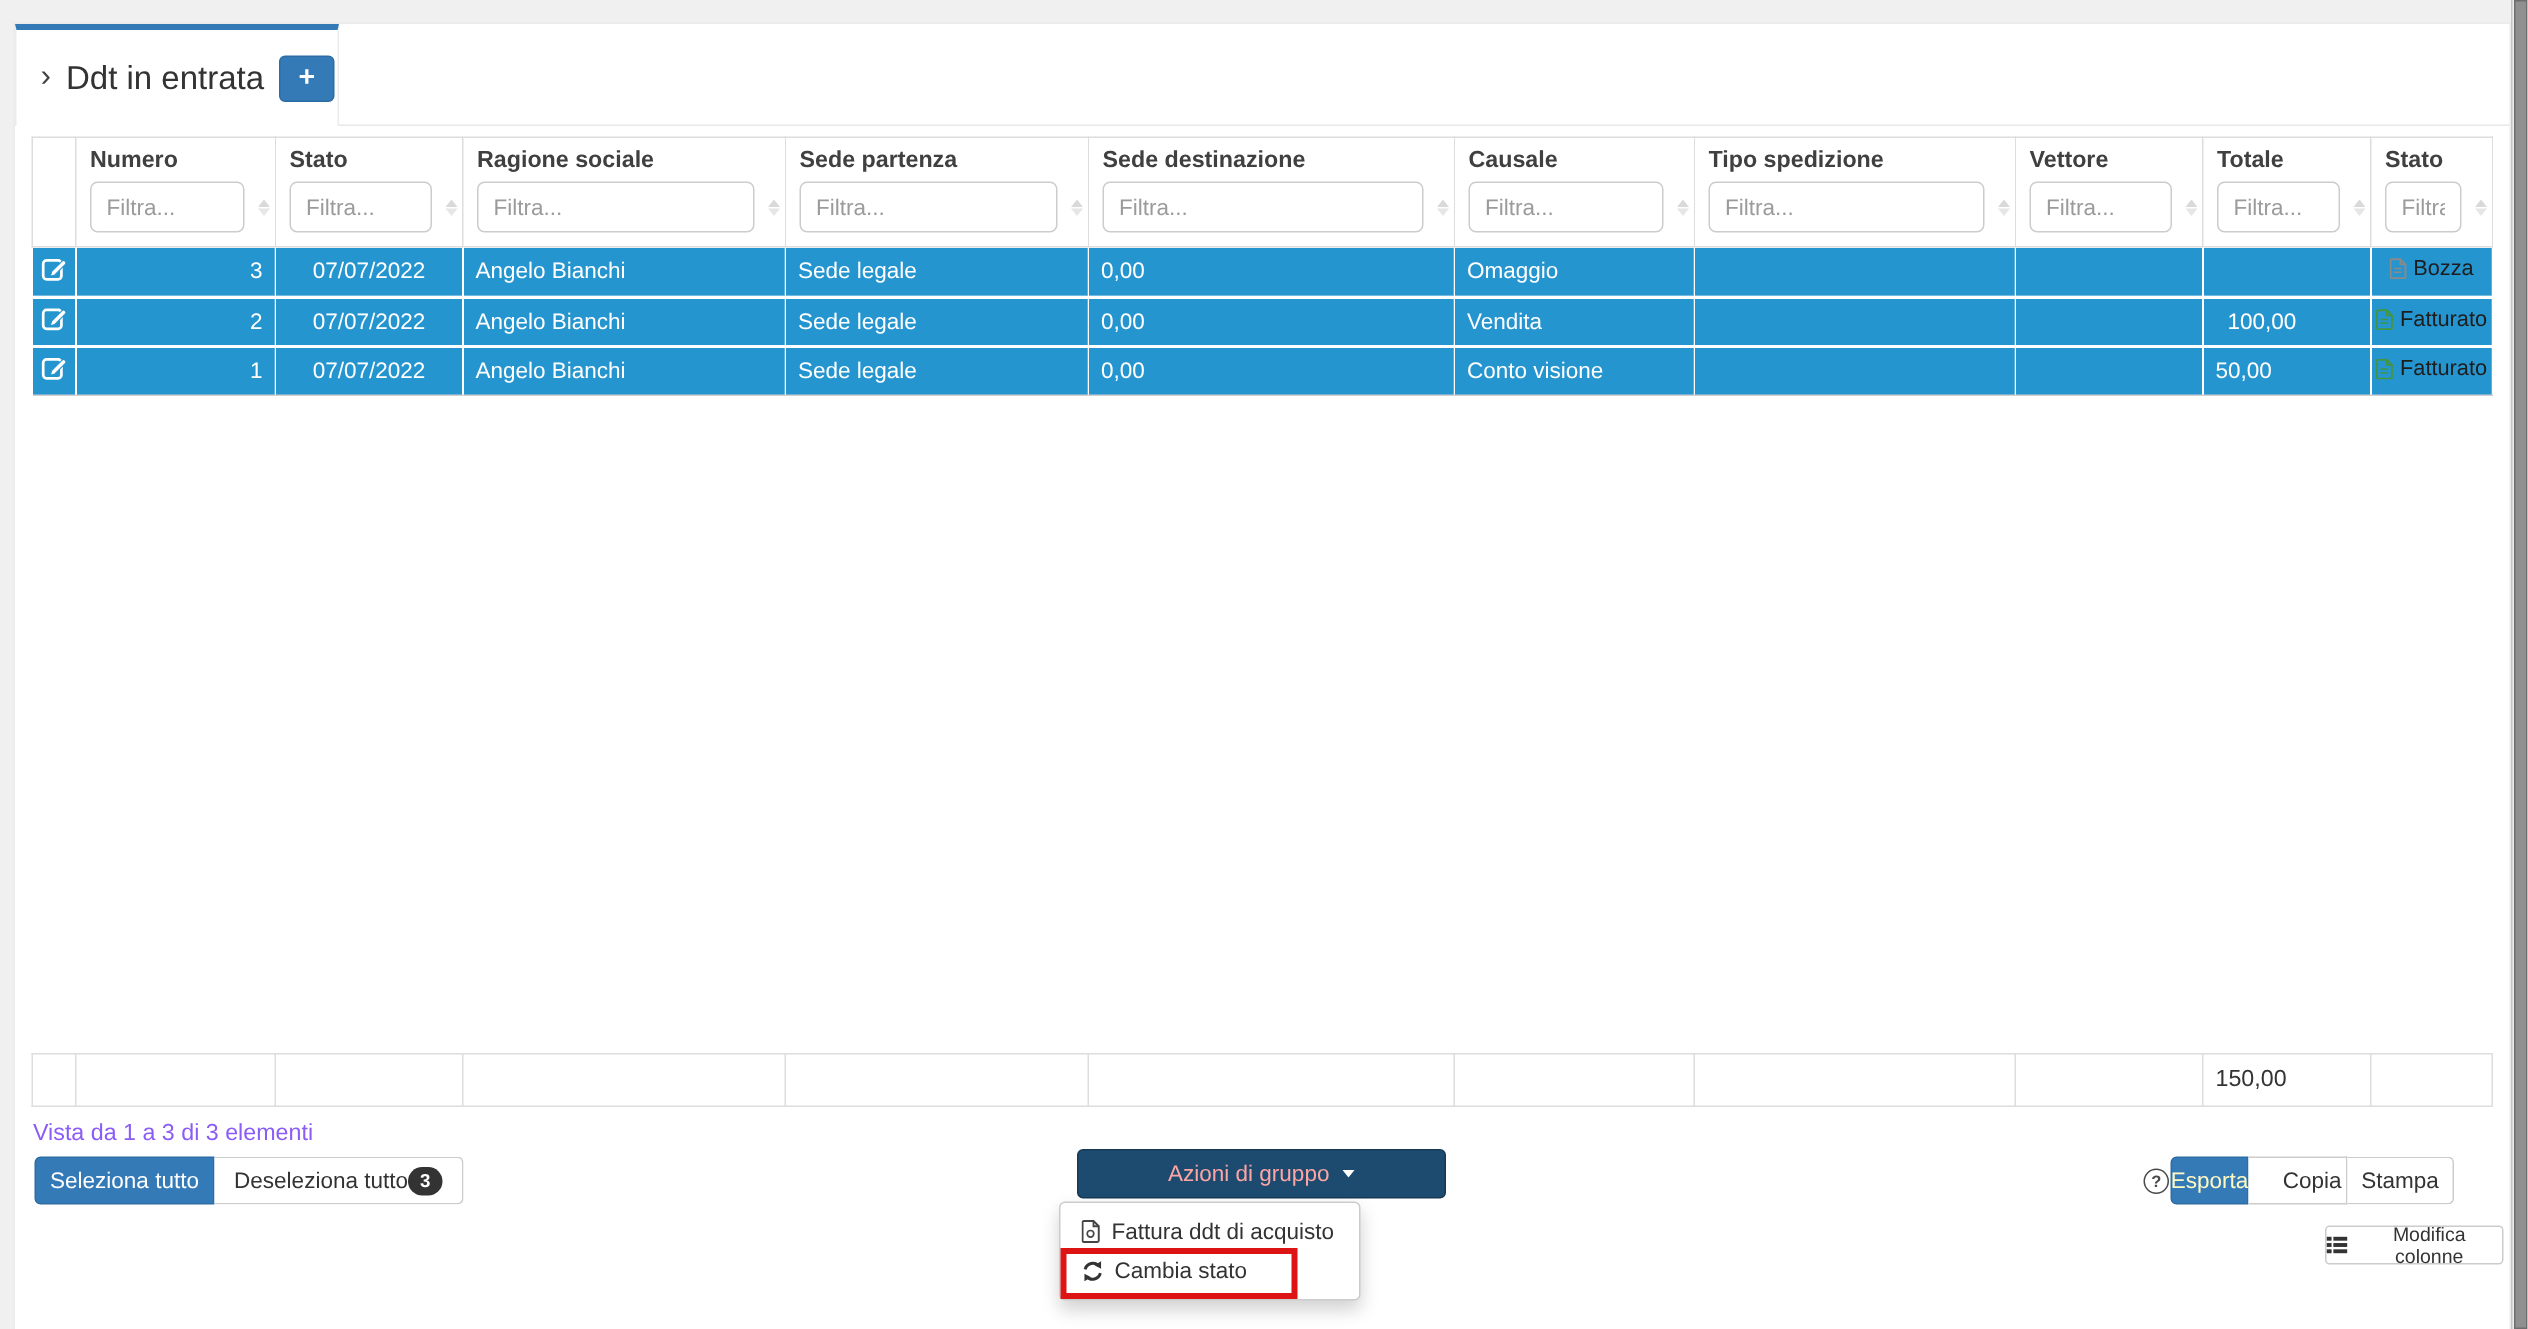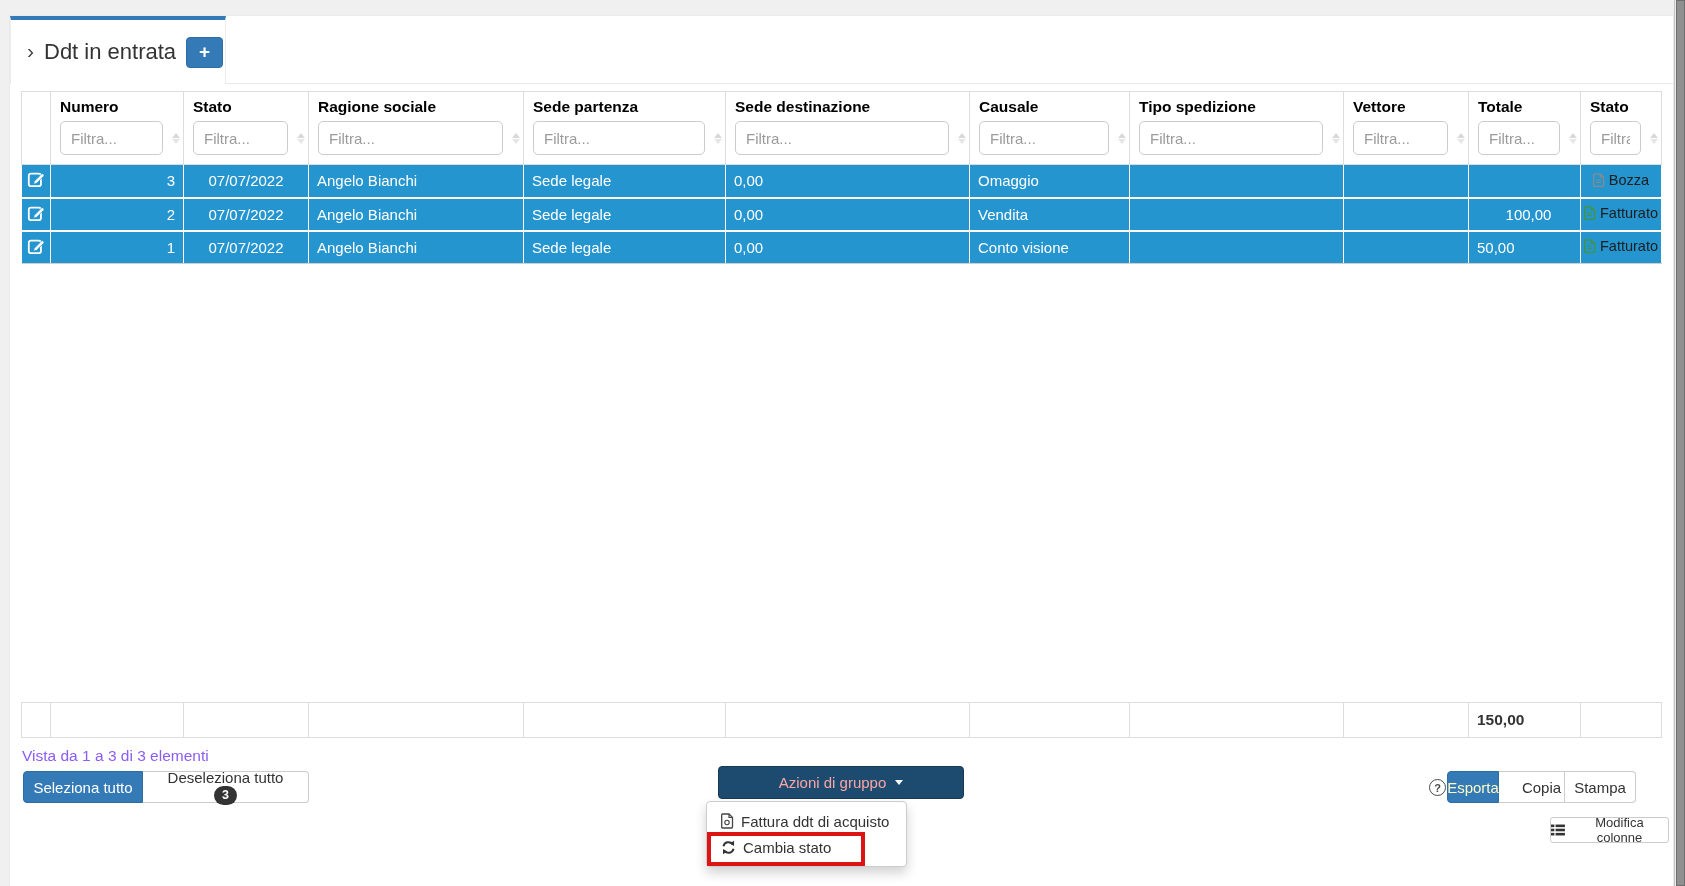--- a/index.html
+++ b/index.html
@@ -17,47 +17,47 @@
   #tab .chev { font-size:21px; color:#444; font-weight:400; transform:translateY(-1px); }
   #tab .ttl { font-size:22px; color:#333; }
   #tab .addbtn { width:37px; height:31px; background:#337ab7; border:1px solid #2e6da4; border-radius:4px;
                  color:#fff; font-size:19px; font-weight:700; display:flex; align-items:center; justify-content:center; cursor:pointer; }
   #striplne { position:absolute; left:226px; top:83px; width:1447px; border-top:1px solid #e8e8e8; }
 
   
   table.grid { position:absolute; left:21px; top:91px; width:1640px; border-collapse:collapse; table-layout:fixed; }
   table.grid thead th { background:#fff; border:1px solid #ddd; border-bottom:1px solid #ddd; vertical-align:top;
                         text-align:left; padding:5px 9px 9px; position:relative; height:67px; }
-  table.grid thead th .col-label { font-size:15.5px; font-weight:700; color:#000000; margin:1px 0 5px; white-space:nowrap; overflow:hidden; }
+  table.grid thead th .col-label { font-size:15.5px; font-weight:700; color:#404040; margin:1px 0 5px; white-space:nowrap; overflow:hidden; }
   table.grid thead th input.filter { width:calc(100% - 11px); height:34px; border:1px solid #ccc; border-radius:5px;
                         padding:0 10px; font-size:15px; color:#555; font-family:inherit; outline:none; background:#fff; }
   table.grid thead th input.filter::placeholder { color:#9b9b9b; opacity:1; }
   .sorter { position:absolute; right:2px; bottom:20px; width:10px; display:flex; flex-direction:column; align-items:center; gap:1px; }
   .caret-up { width:0; height:0; border-left:4px solid transparent; border-right:4px solid transparent; border-bottom:5px solid #d9d9d9; }
   .caret-dn { width:0; height:0; border-left:4px solid transparent; border-right:4px solid transparent; border-top:5px solid #e6e6e6; }
 
   table.grid tbody td { background:#2595d0; color:#fff; height:33px; padding:0 8px; font-size:15px;
                         border-right:1px solid rgba(255,255,255,.55); border-bottom:2px solid rgba(255,255,255,.7);
                         white-space:nowrap; overflow:hidden; }
   table.grid tbody tr:last-child td { border-bottom:1px solid #cfcfcf; }
   table.grid tbody td.sel-cell { text-align:center; padding:0 2px; }
   table.grid tbody td.stato-cell { font-size:14.5px; color:#1d1d1d; text-align:center; padding:0 3px; }
   table.grid tbody td.stato-cell .st-wrap { display:inline-flex; align-items:center; gap:4px; }
 
   
   table.gfoot { position:absolute; left:21px; top:702px; width:1640px; border-collapse:collapse; table-layout:fixed; }
-  table.gfoot td { background:#fff; border:1px solid #ddd; height:35px; padding:0 8px; font-size:15.5px; color:#333;font-weight:bold; }
+  table.gfoot td { background:#fff; border:1px solid #ddd; height:35px; padding:0 8px; font-size:15.5px; color:#333; }
 
   
   #summary { position:absolute; left:22px; top:747px; font-size:15.5px; color:#8b5cf6; }
   .btn { display:inline-flex; align-items:center; justify-content:center; height:32px; font-size:15px;
          font-family:Liberation Sans, sans-serif; border:1px solid #ccc; background:#fff; color:#333; cursor:pointer; }
   #grp-select { position:absolute; left:23px; top:771px; display:flex; }
   #btn-select-all { width:120px; background:#337ab7; border-color:#2e6da4; color:#fff; border-radius:4px 0 0 4px; }
-  #btn-deselect-all { width:166px; border-left:none; border-radius:0 4px 4px 0; gap:0;flex-direction:column; }
+  #btn-deselect-all { width:166px; border-left:none; border-radius:0 4px 4px 0; gap:0; }
   #btn-deselect-all .badge { background:#333; color:#fff; border-radius:10px; font-size:12.5px; font-weight:700; padding:2px 8px; line-height:1.2; }
   #btn-group-actions { position:absolute; left:718px; top:766px; width:246px; height:33px; background:#1d4b70;
          border:1px solid #163955; border-radius:4px; color:#fca5a5; font-size:15px; display:flex; align-items:center; justify-content:center; gap:9px; cursor:pointer; }
   #btn-group-actions .dcaret { width:0; height:0; border-left:4.5px solid transparent; border-right:4.5px solid transparent; border-top:5px solid #fff; }
   #help-icon { position:absolute; left:1429px; top:779px; width:17px; height:17px; border:1.6px solid #4a4a4a; border-radius:50%;
          color:#4a4a4a; font-size:11px; font-weight:700; display:flex; align-items:center; justify-content:center; }
   #grp-export { position:absolute; left:1447px; top:771px; display:flex; }
   #btn-export { width:52px; background:#337ab7; border-color:#2e6da4; color:#fef9c3; border-radius:4px 0 0 4px; }
   #btn-copy   { width:66px; border-left:none;padding-left:20px; }
   #btn-print  { width:71px; border-left:none; border-radius:0 4px 4px 0; }
@@ -177,21 +177,21 @@
   <path d="M8.2 12.4 L16 4.6 a1.5 1.5 0 0 1 2.1 0 l0.3 0.3 a1.5 1.5 0 0 1 0 2.1 L10.6 14.8 L7.3 15.7 Z" fill="#fff" stroke="#2595d0" stroke-width="0.8"></path>
             </svg></td>
           <td style="text-align: right;">2</td>
           <td style="text-align: center;">07/07/2022</td>
           <td style="text-align: left;">Angelo Bianchi</td>
           <td style="text-align: left;">Sede legale</td>
           <td style="text-align: left;">0,00</td>
           <td style="text-align: left;">Vendita</td>
           <td style="text-align: left;"></td>
           <td style="text-align: left;"></td>
-          <td style="text-align: center; padding-left: 16px;">100,00</td>
+          <td style="text-align: left; padding-left: 16px;">100,00</td>
           <td class="stato-cell" style="text-align: center;"><span class="st-wrap">
               <svg width="12" height="14" viewBox="0 0 12 14" style="flex:none">
     <path d="M1.4 0.8 H7.2 L10.6 4.2 V12.6 a0.8 0.8 0 0 1 -0.8 0.8 H1.4 a0.7 0.7 0 0 1 -0.7 -0.7 V1.5 A0.7 0.7 0 0 1 1.4 0.8 Z" fill="none" stroke="#43953f" stroke-width="1.3"></path>
     <path d="M7.2 0.8 V4.2 H10.6" fill="none" stroke="#43953f" stroke-width="1.1"></path>
     <path d="M3 7 h5 M3 9.5 h5" stroke="#43953f" stroke-width="1"></path>
               </svg>
               <span>Fatturato</span>
             </span></td>
         </tr>
         <tr>

